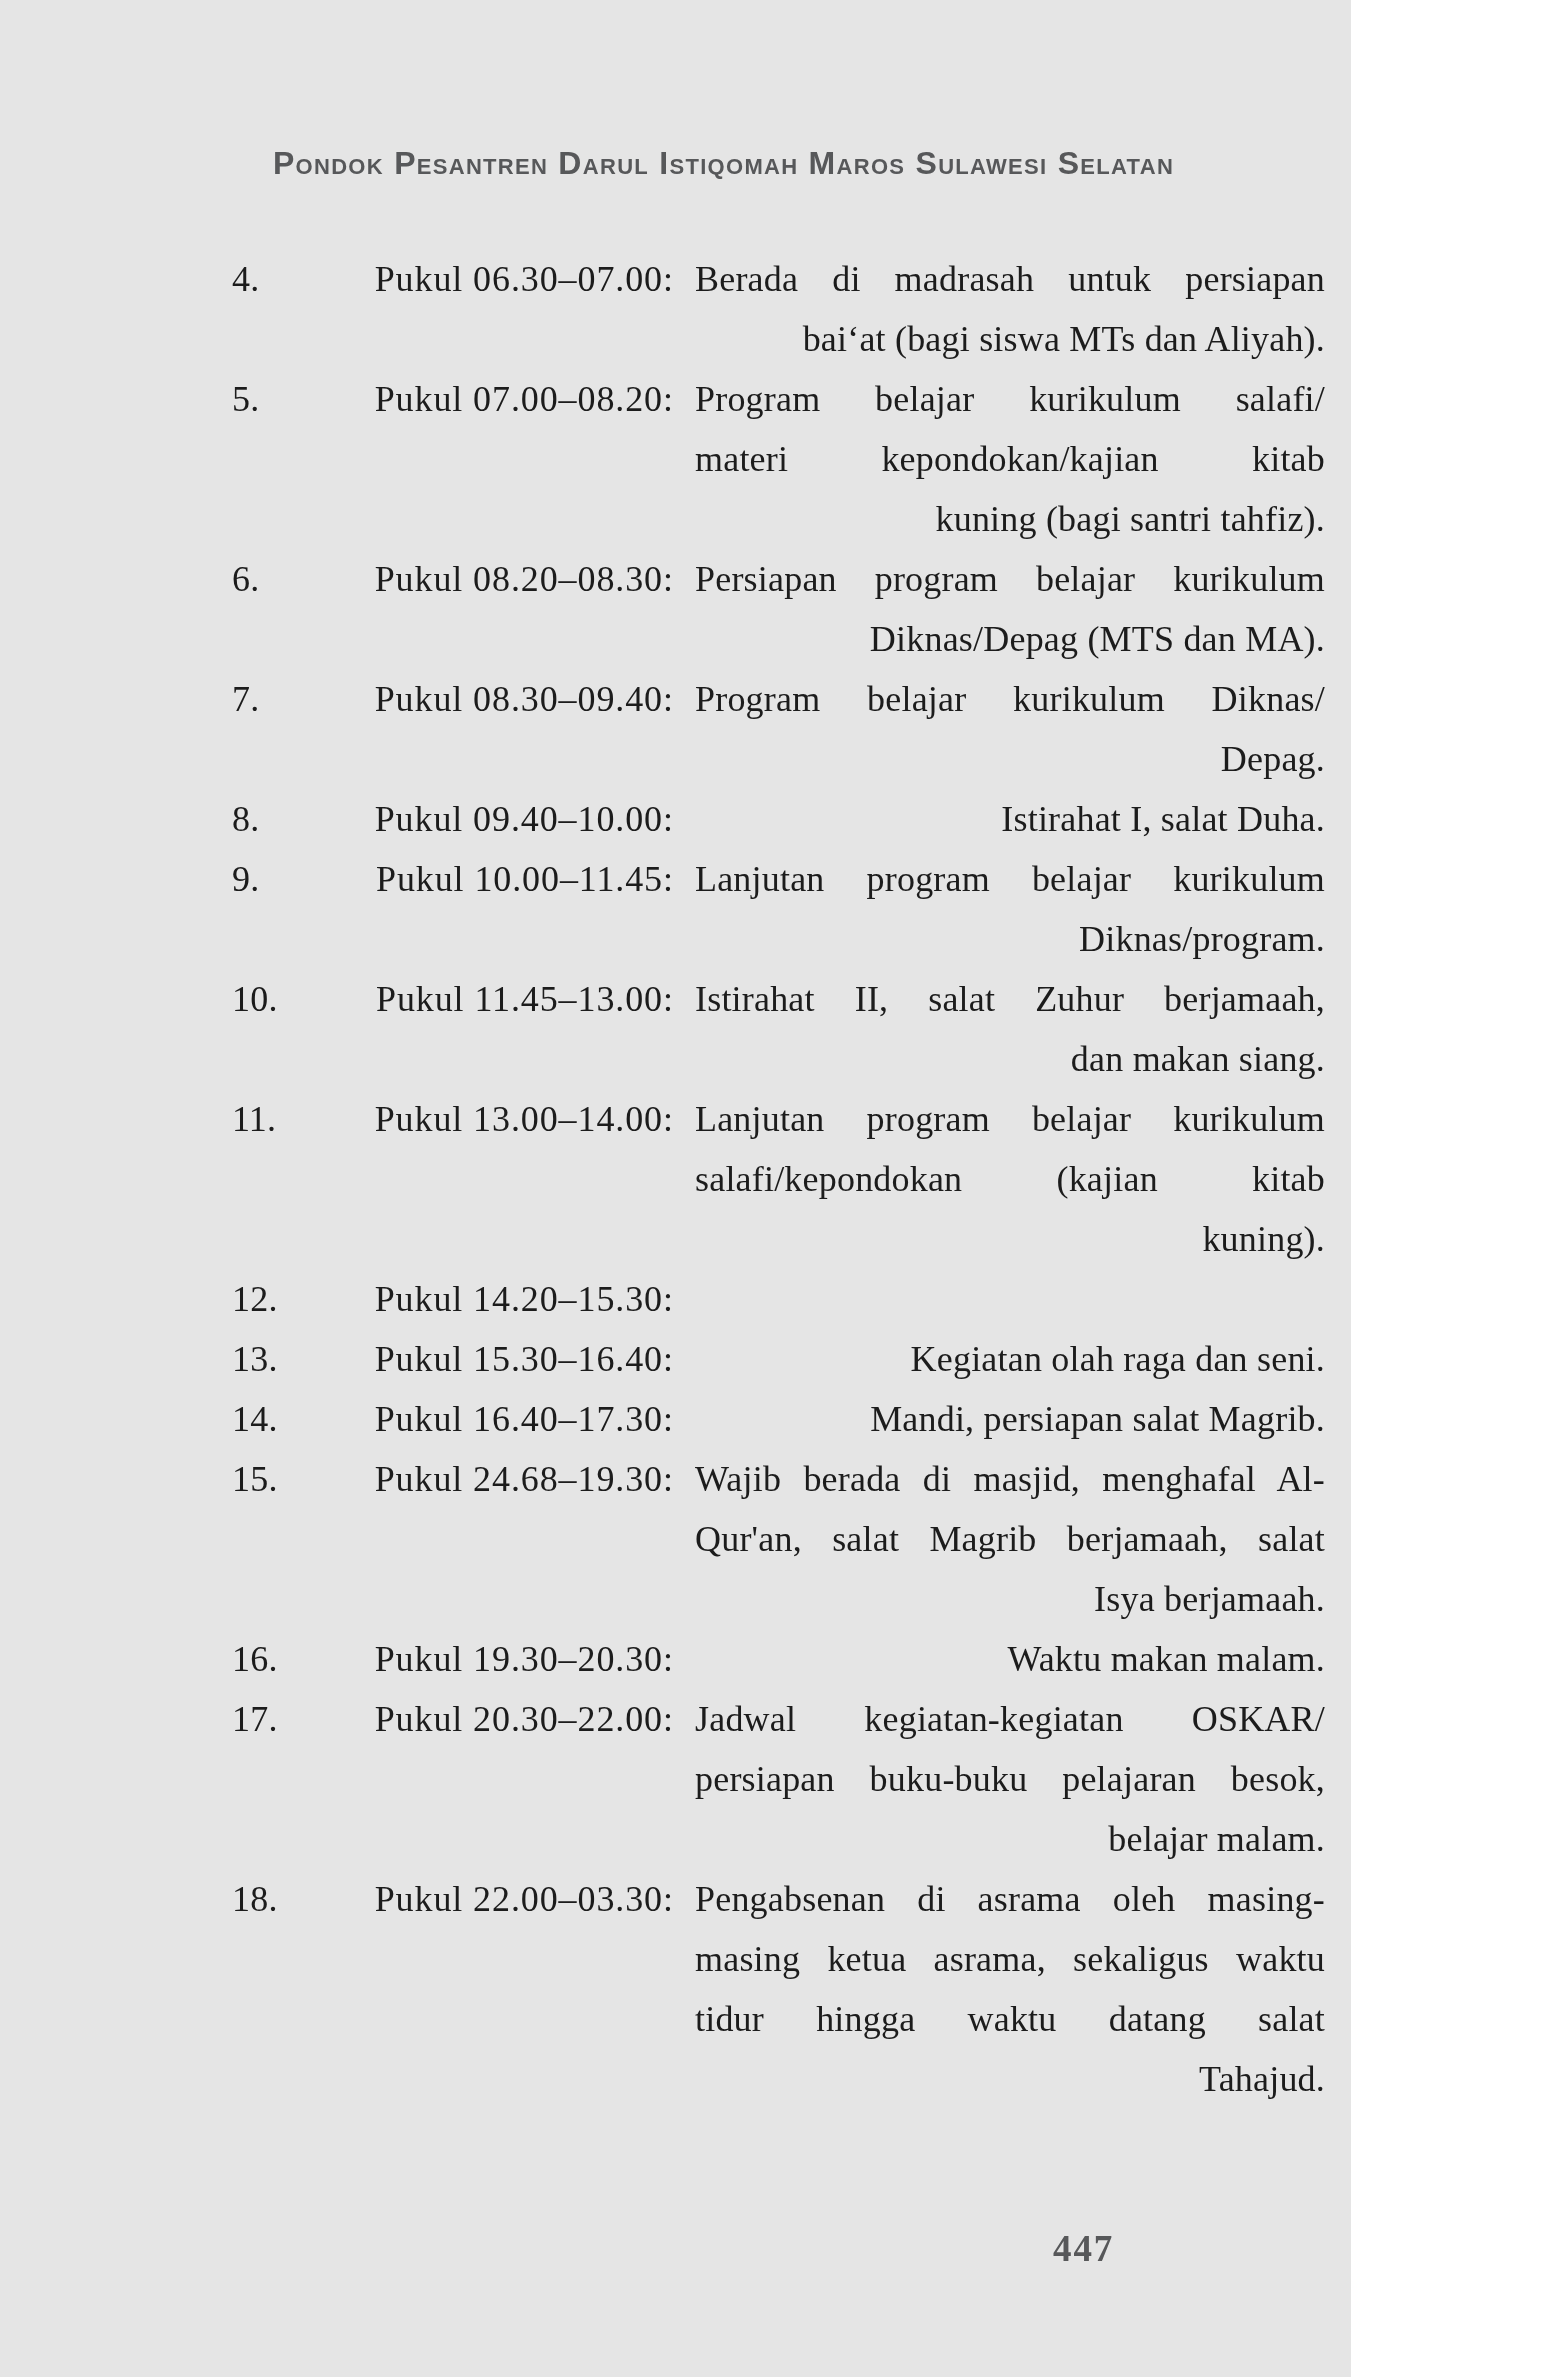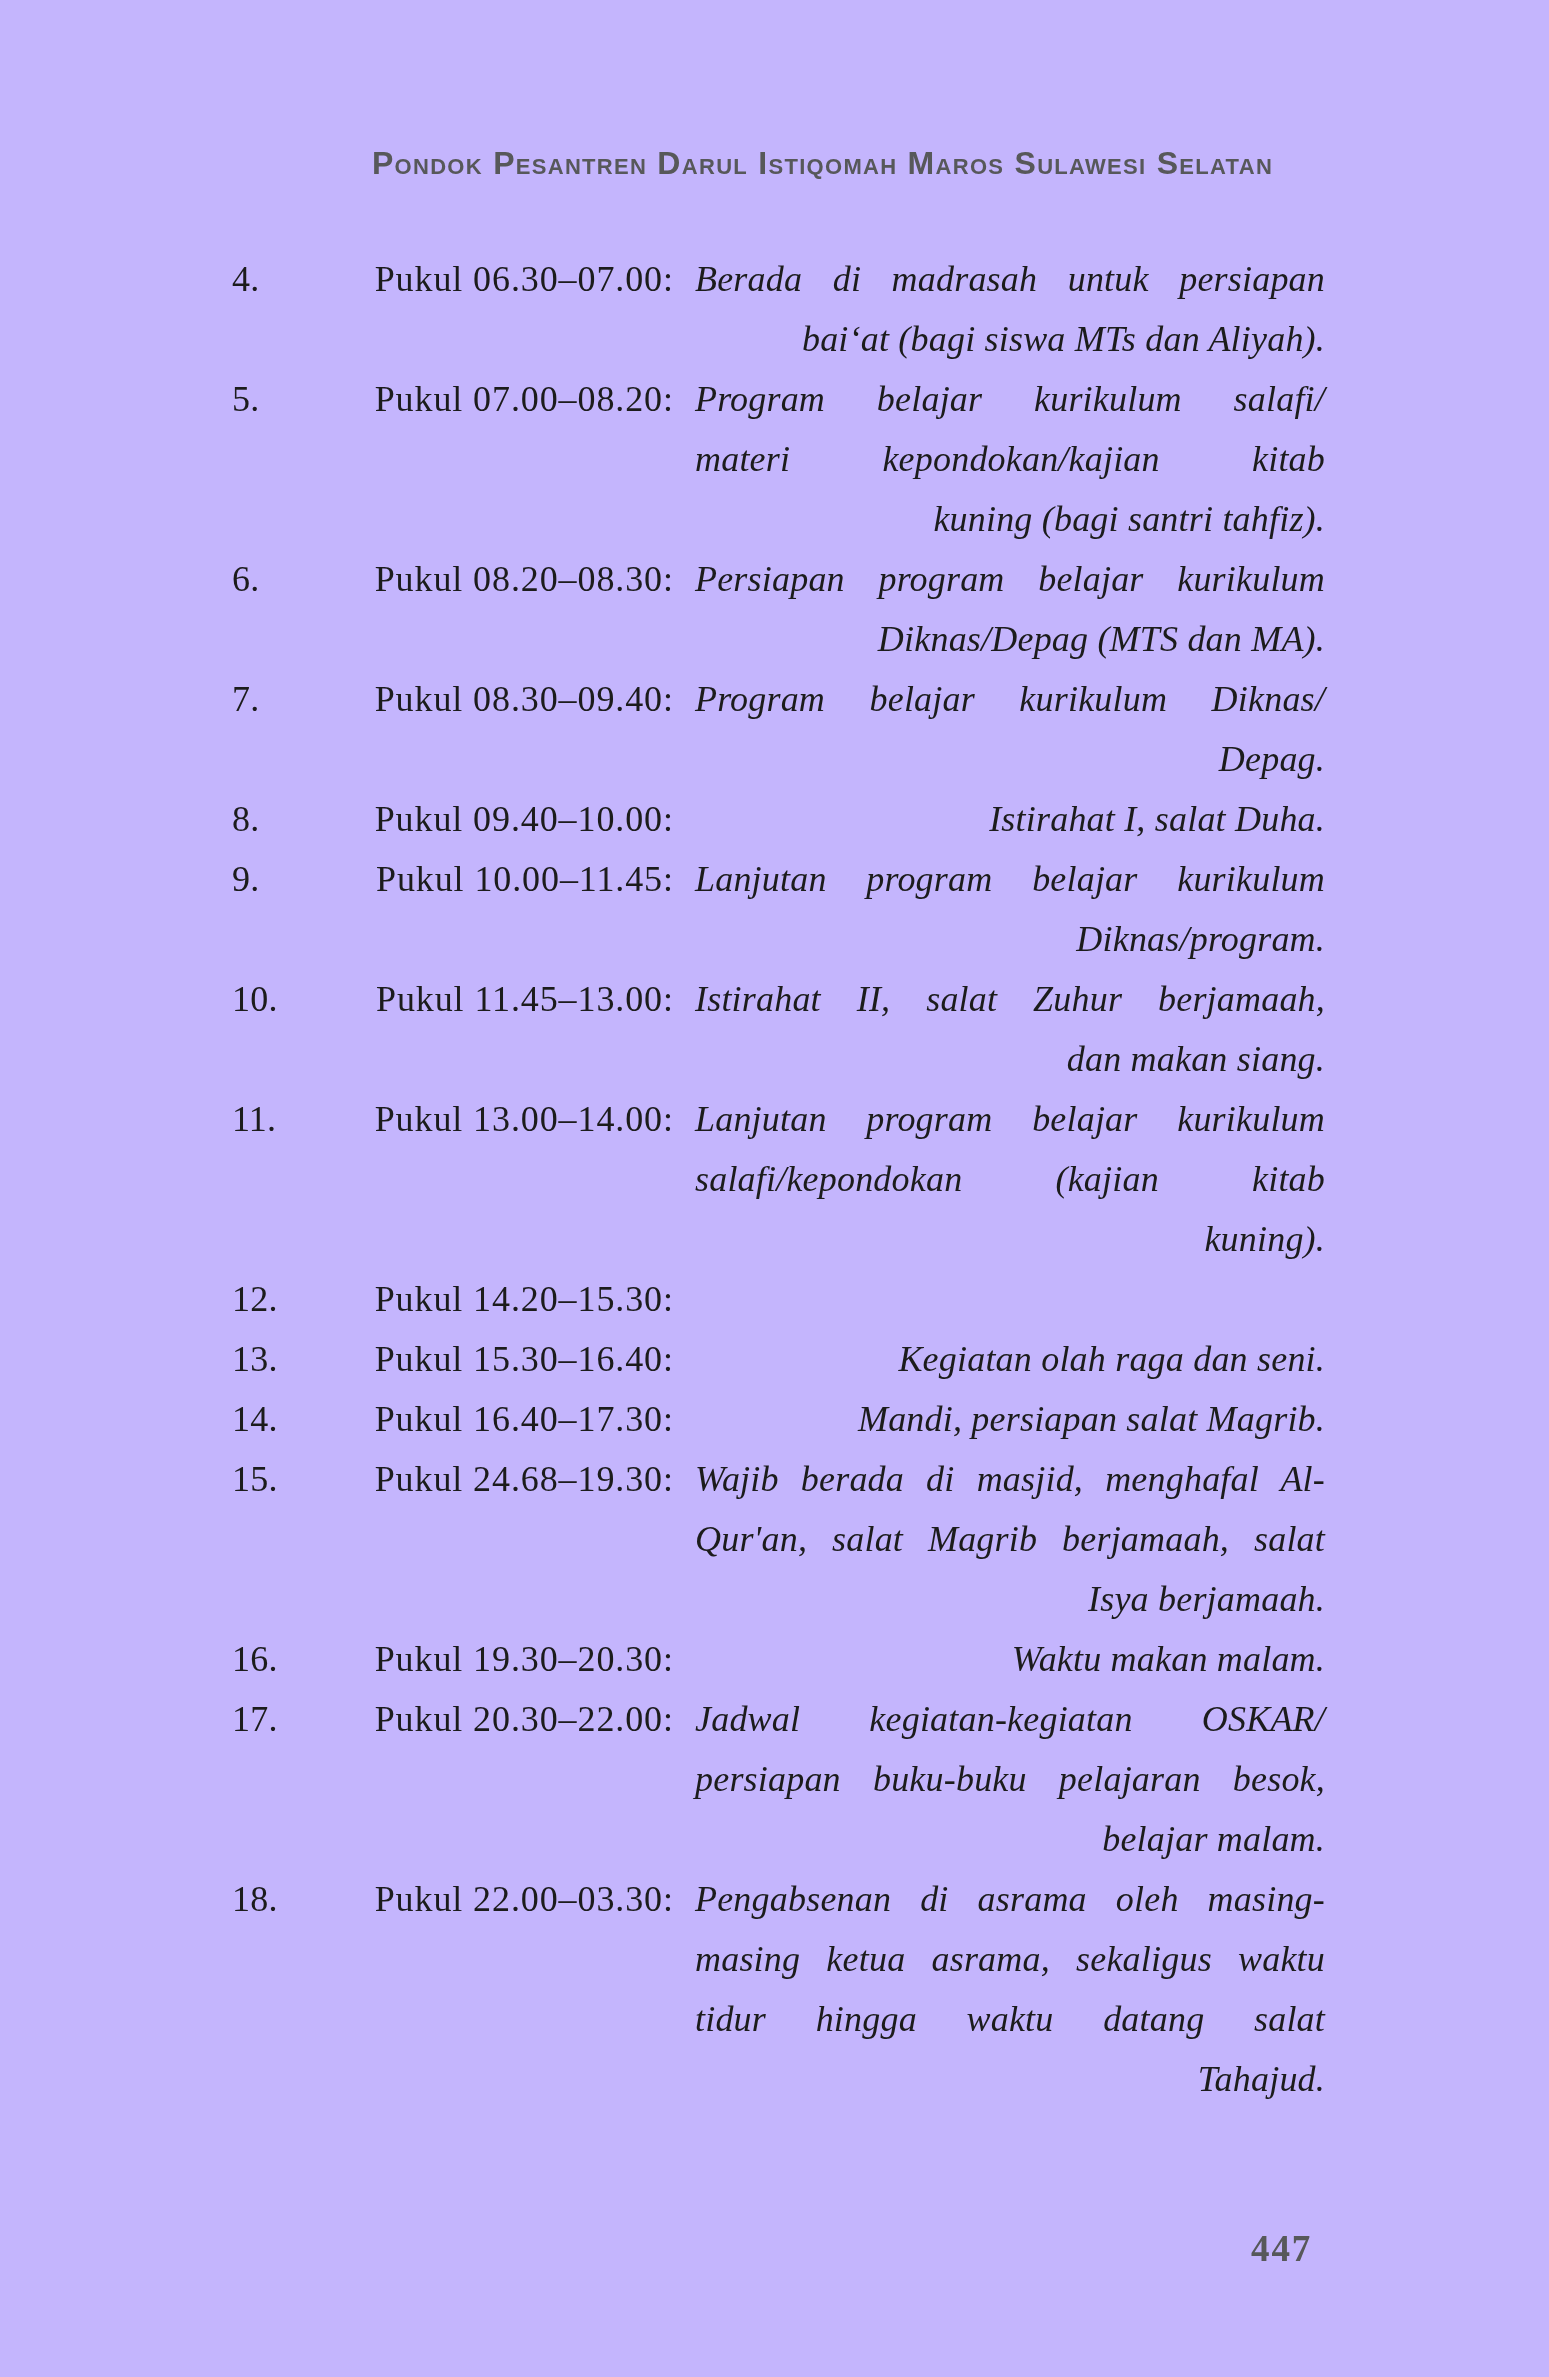--- a/index.html
+++ b/index.html
@@ -1,20 +1,20 @@
 <!DOCTYPE html>
 <html style="font-size:14px"><head>
 <meta charset="utf-8">
 <style>
   html, body { margin: 0; padding: 0; background: #ffffff; }
   .page {
     position: relative;
-    width: 1549px;
+    width: 1351px;
     height: 2377px;
-    background: #c4b5fd;
+    background: #e5e5e5;
     overflow: hidden;
     font-family: "Liberation Serif", serif;
   }
   .header {
     position: absolute;
     top: 147px;
     left: 96px;
     right: 0;
     text-align: center;
     font-family: "Liberation Sans", sans-serif;
@@ -32,21 +32,21 @@
     width: 1094px;
     color: #1c1c1c;
     font-size: 36px;
     line-height: 60px;
     letter-spacing: 0.2px;
   }
   .row { display: flex; align-items: flex-start; }
   .num  { width: 76px;  flex: 0 0 auto; }
   .time { width: 355px; flex: 0 0 auto; white-space: nowrap; letter-spacing: 0.9px; text-align: right; }
   .colon{ width: 32px;  flex: 0 0 auto; }
-  .desc { width: 630px; flex: 0 0 auto; font-style: italic; }
+  .desc { width: 630px; flex: 0 0 auto; }
   .desc-line { text-align: right; }
   .desc-line.just { text-align: justify; text-align-last: justify; }
   .page-number {
     position: absolute;
     top: 2202px;
     right: 237px;
     font-family: Liberation Serif, serif;
     font-weight: bold;
     font-size: 37px;
     line-height: 37px;

